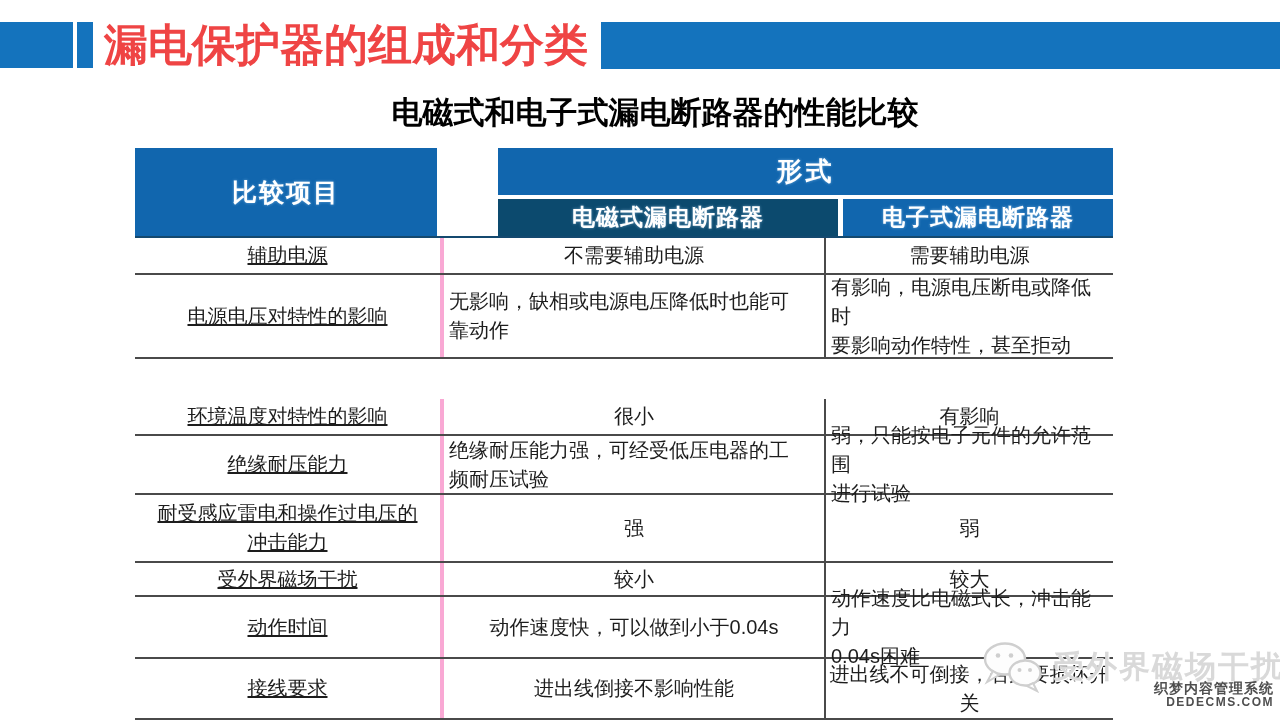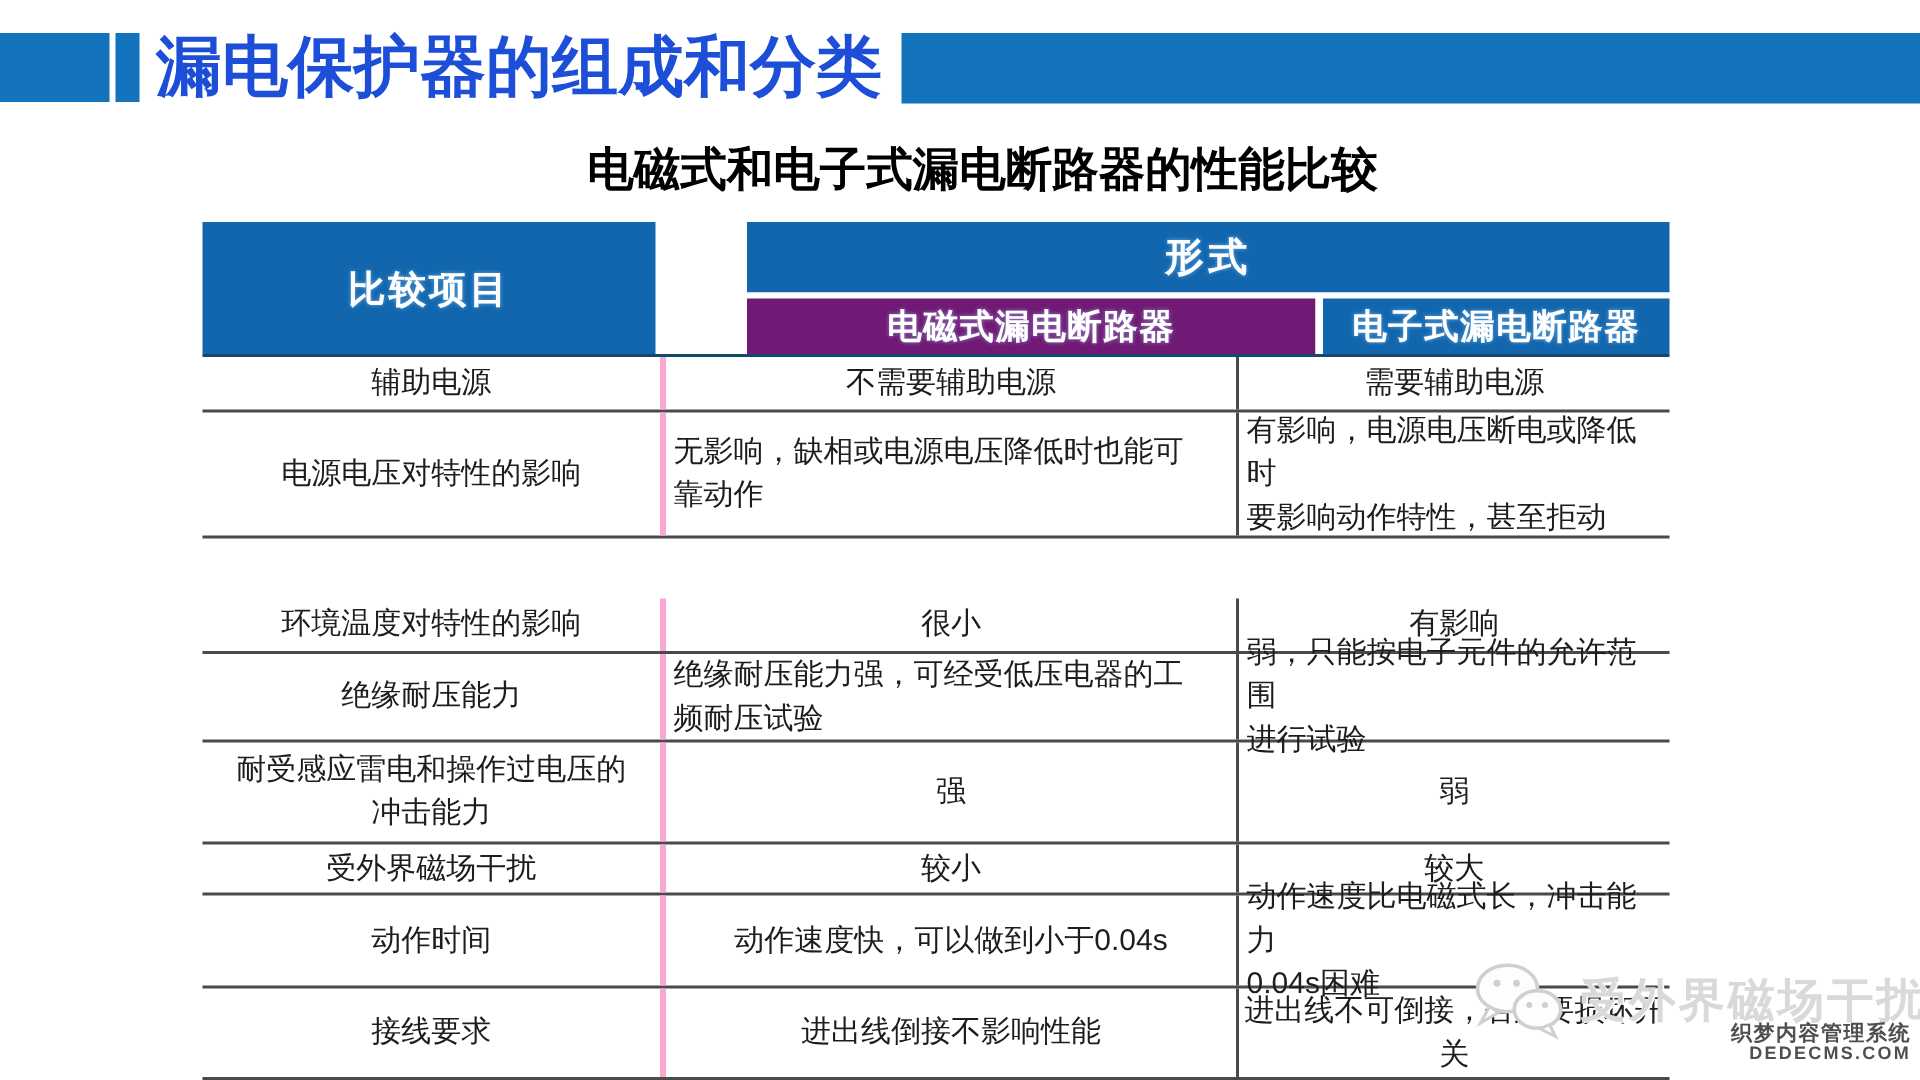--- a/index.html
+++ b/index.html
@@ -8,21 +8,21 @@
     font-family:"Liberation Sans","DejaVu Sans",sans-serif;
   }
   .slide{position:relative;width:1280px;height:720px;background:#fff;overflow:hidden;}
 
   
   .accent-block{position:absolute;left:0;top:22px;width:73px;height:46px;background:#1473bd;}
   .accent-bar{position:absolute;left:77px;top:22px;width:16px;height:46px;background:#1473bd;}
   .accent-strip{position:absolute;left:601px;top:22px;width:679px;height:47px;background:#1473bd;}
   .page-title{
     position:absolute;left:104px;top:19px;margin:0;
-    font-size:44px;line-height:52px;font-weight:900;color:#1d4ed8;
+    font-size:44px;line-height:52px;font-weight:900;color:#ef4444;
     white-space:nowrap;letter-spacing:0;
   }
 
   
   .subtitle{
     position:absolute;left:15px;top:95px;width:1280px;margin:0;
     text-align:center;font-size:31px;line-height:36px;font-weight:900;color:#000;
   }
 
   
@@ -39,40 +39,40 @@
   .th-right{flex:1;display:flex;flex-direction:column;}
   .th-group{
     height:47px;background:#1166ae;color:#fff;
     display:flex;align-items:center;justify-content:center;
     font-size:26px;font-weight:bold;letter-spacing:3px;
     text-shadow:0 0 3px rgba(180,220,255,.55);
   }
   .th-hgap{height:4px;background:#fff;}
   .th-sub{flex:1;display:flex;}
   .th-sub-c2{
-    width:379px;background:#701a75;color:#fff;
+    width:340px;background:#0c4a6e;color:#fff;
     display:flex;align-items:center;justify-content:center;
     font-size:23px;font-weight:bold;letter-spacing:1px;
     text-shadow:0 0 3px rgba(180,220,255,.55);
   }
   .th-sub-c3{
     flex:1;background:#1166ae;color:#fff;
     display:flex;align-items:center;justify-content:center;
     font-size:23px;font-weight:bold;letter-spacing:1px;
     text-shadow:0 0 3px rgba(180,220,255,.55);
   }
 
   .tr{display:flex;box-sizing:border-box;border-bottom:2px solid #4a4a4a;}
   .tr.last{border-bottom:3px solid #303030;}
   .td{
     box-sizing:border-box;display:flex;align-items:center;justify-content:center;
     text-align:center;font-size:20px;line-height:29px;color:#1d1d1d;
     white-space:pre-line;padding:1px 2px;
   }
-  .td.c1{width:305px;}
+  .td.c1{width:305px;text-decoration:underline;}
   .td.c2{width:384px;border-left:4px solid #f9a8d4;}
   .td.c3{flex:1;border-left:2px solid #4a4a4a;}
   .td.left{justify-content:flex-start;text-align:left;padding:1px 3px 1px 5px;}
 
   .r1{height:37px;} .r2{height:84px;} .r3{height:37px;margin-top:40px;} .r4{height:59px;}
   .r5{height:68px;} .r6{height:34px;} .r7{height:62px;} .r8{height:61px;}
   .r9{height:31px;}
 
   
   .watermark{position:absolute;left:981px;top:641px;display:flex;align-items:center;z-index:5;}

